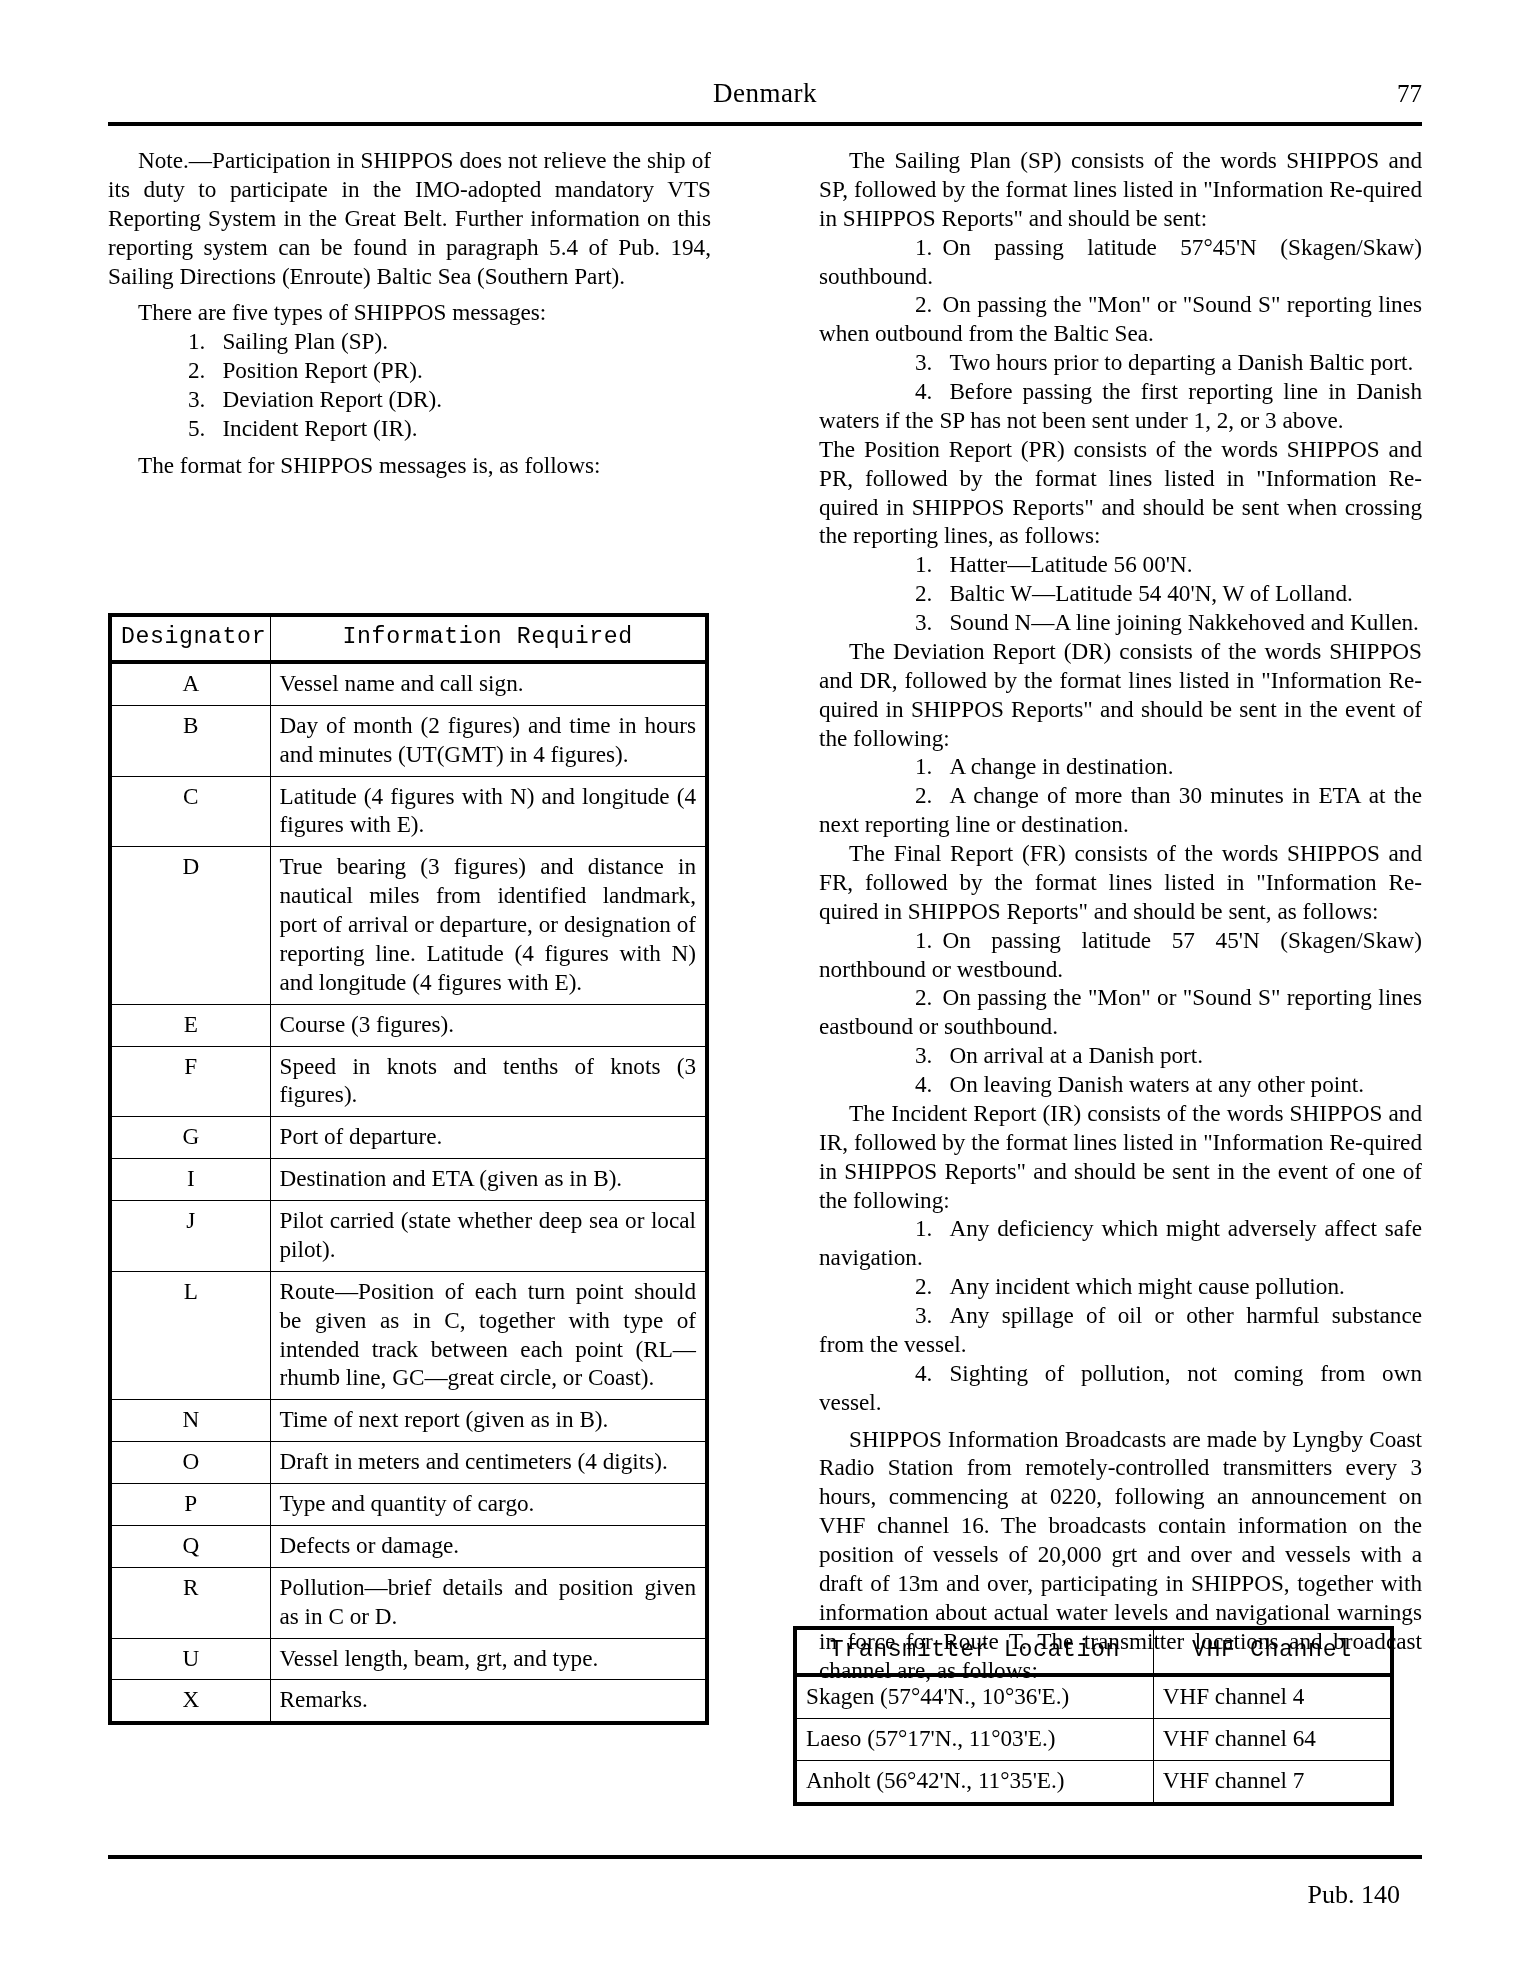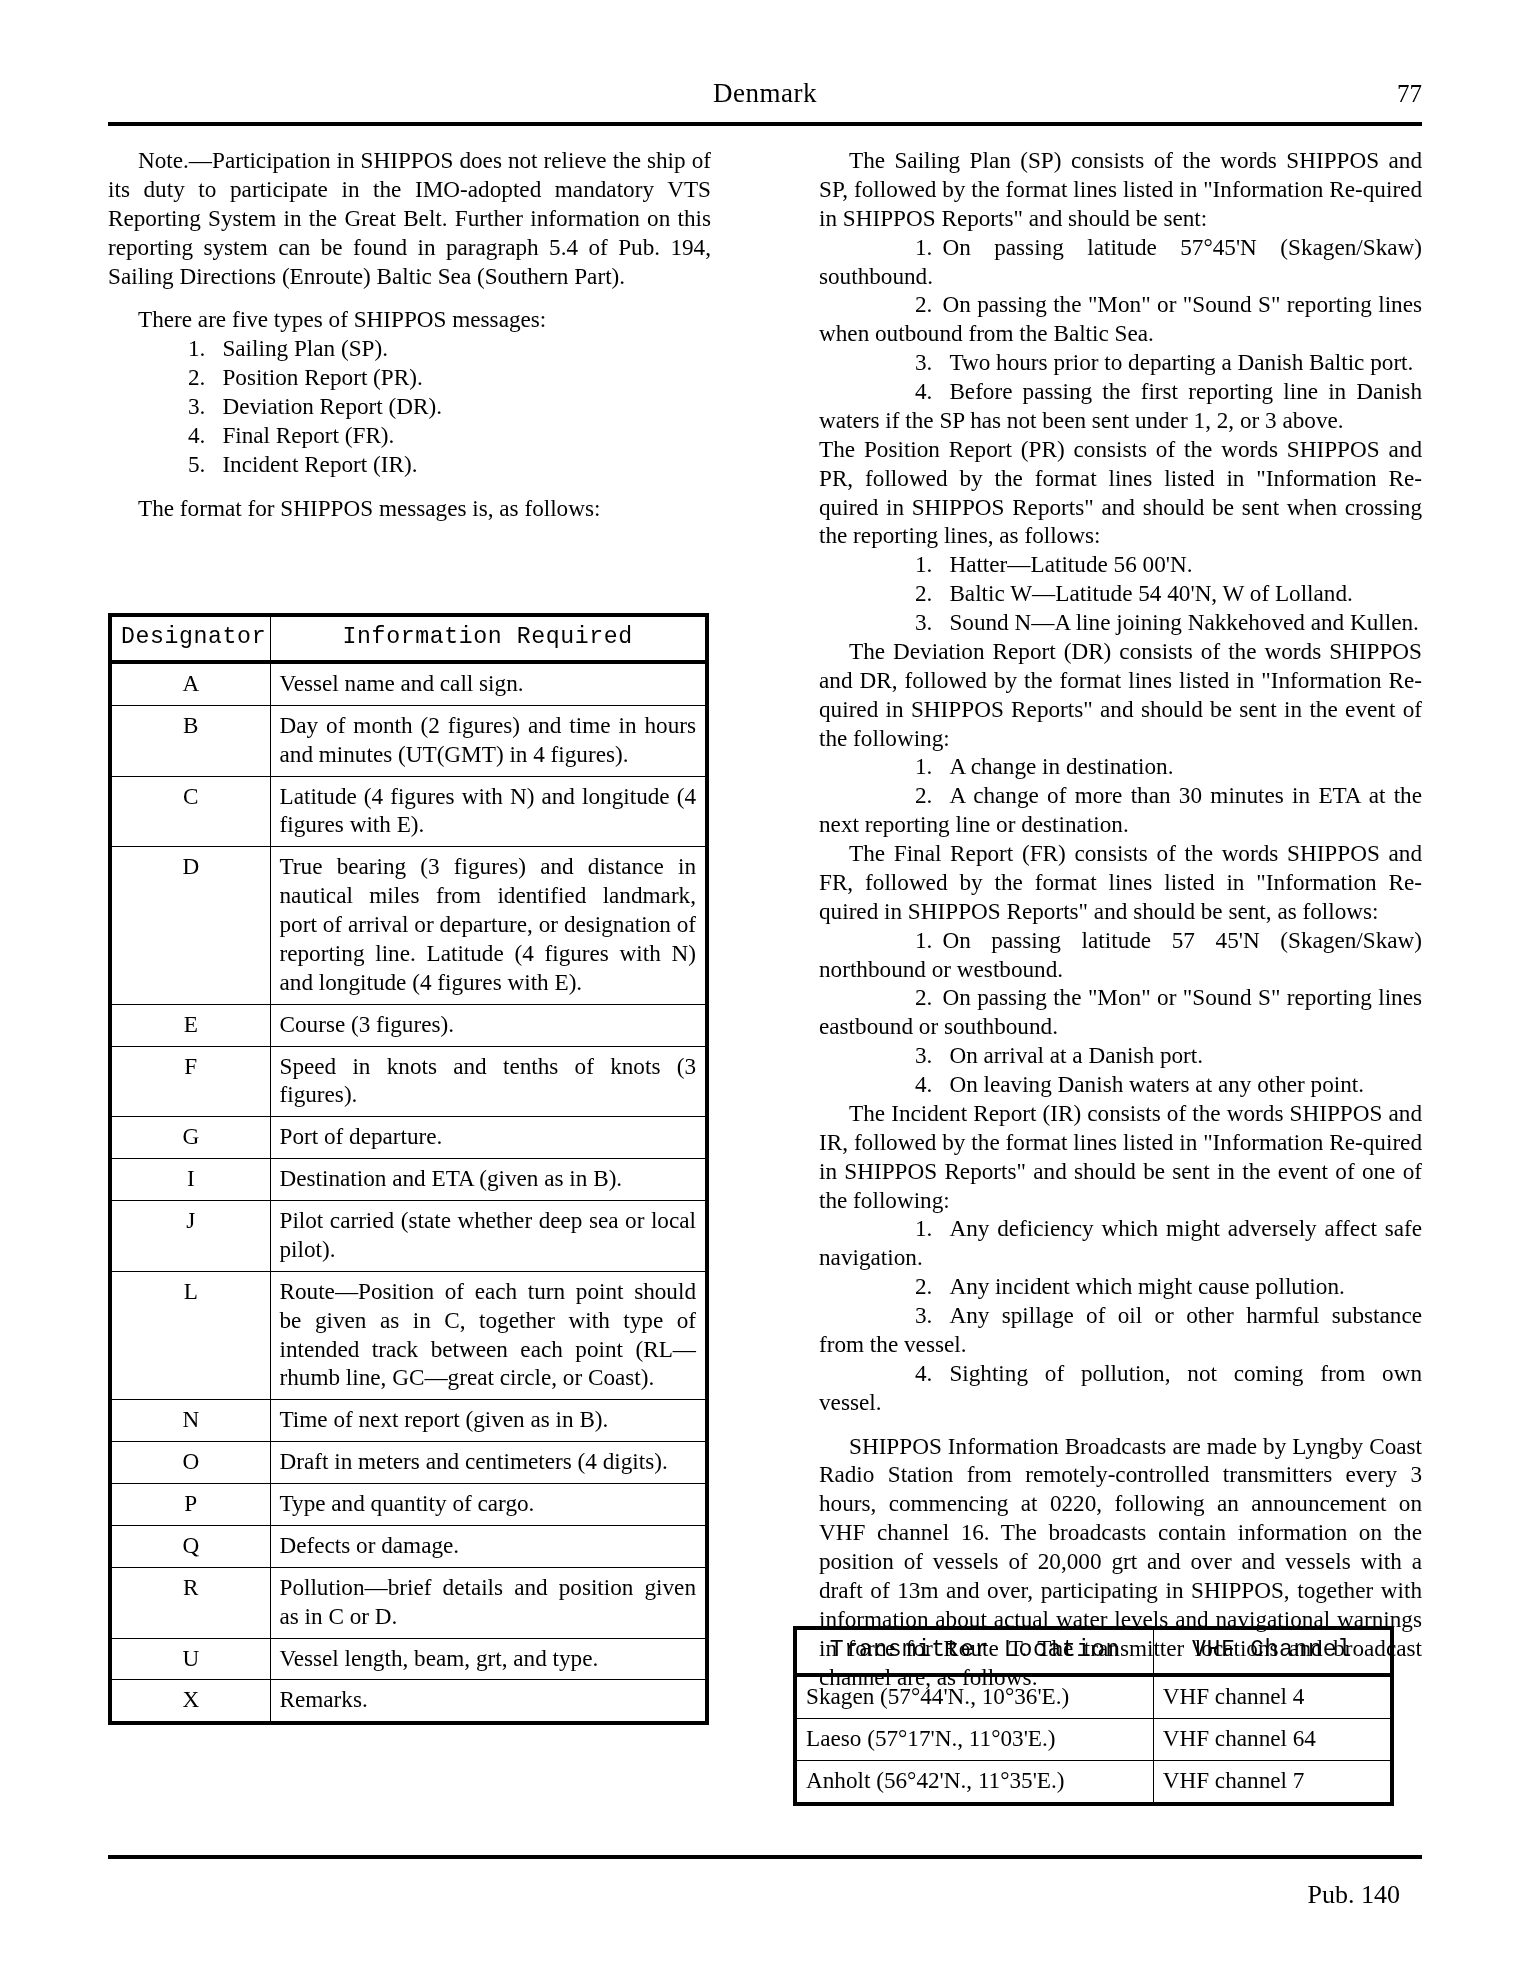--- a/index.html
+++ b/index.html
@@ -78,21 +78,21 @@
     text-justify: inter-word;
   }
   .col-left  { left: 108px; }
   .col-right { left: 819px; }
 
   p {
     margin: 0;
     text-indent: 30px;
   }
   p.noindent { text-indent: 0; }
-  p.gap { margin-top: 15px; }
+  p.gap { margin-top: 8px; }
 
   
   .li {
     margin: 0;
     text-indent: 40px;
     text-align: justify;
   }
   .li-wide { text-indent: 48px; }
   .num { display: inline-block; }
   .sp1 { display: inline-block; width: 10px; }
@@ -168,21 +168,20 @@
 
   <div class="col col-left">
 
     <p>Note.—Participation in SHIPPOS does not relieve the ship of its duty to participate in the IMO-adopted mandatory VTS Reporting System in the Great Belt. Further information on this reporting system can be found in paragraph 5.4 of Pub. 194, Sailing Directions (Enroute) Baltic Sea (Southern Part).</p>
 
     <p class="gap">There are five types of SHIPPOS messages:</p>
 
     <div class="li"><span class="num">1.</span><span class="sp2"></span><span>Sailing Plan (SP).</span></div>
     <div class="li"><span class="num">2.</span><span class="sp2"></span><span>Position Report (PR).</span></div>
     <div class="li"><span class="num">3.</span><span class="sp2"></span><span>Deviation Report (DR).</span></div>
-    <div class="li"><span class="num">4.</span><span class="sp2"></span><span>Final Report (FR).</span></div>
     <div class="li"><span class="num">5.</span><span class="sp2"></span><span>Incident Report (IR).</span></div>
 
 
     <p class="gap">The format for SHIPPOS messages is, as follows:</p>
   </div>
 
   <div class="tbl-designator-wrap">
     <table class="doc-table tbl-designator">
       <colgroup>
           <col class="c1">

